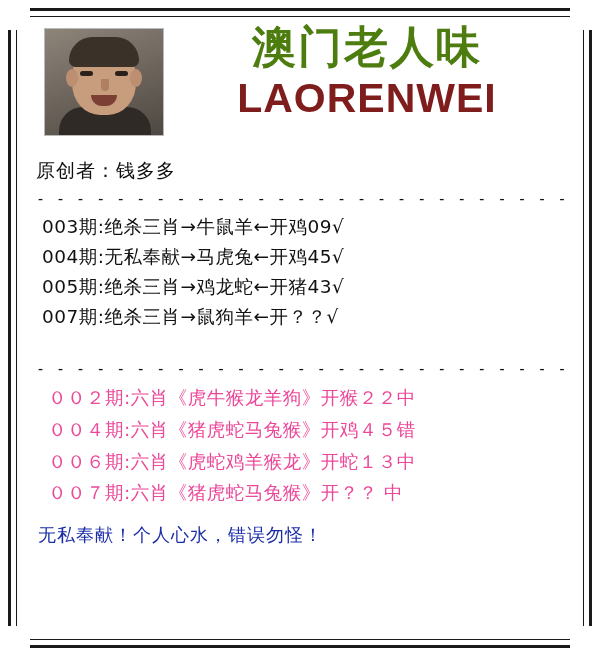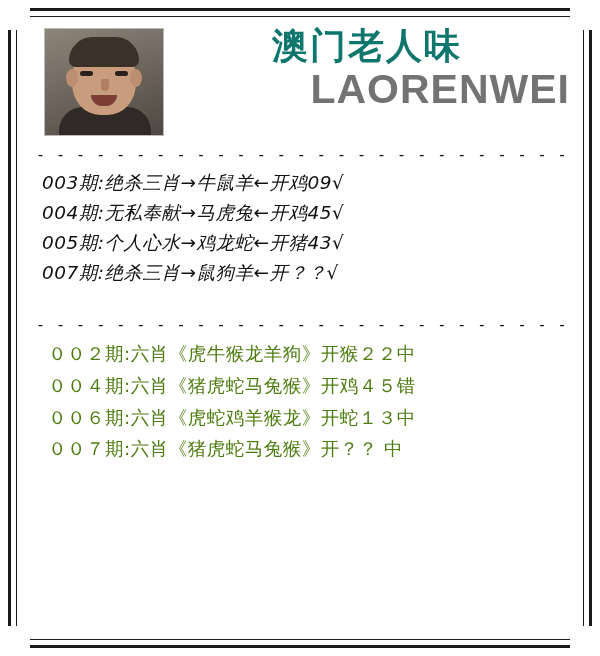--- a/index.html
+++ b/index.html
@@ -146,36 +146,35 @@
     height: 28px;
     border-radius: 24px 24px 0 0;
     background: #2f2a25;
   }
   .titles {
     flex: 1;
     text-align: center;
     padding-right: 6px;
   }
   .title-cn {
-    font-size: 36px;
+    font-size: 44px;
     font-weight: bold;
-    color: #0f766e;
+    color: #4d7c0f;
     letter-spacing: 2px;
     line-height: 1.12;
     margin-top: 4px;
-    font-family: Liberation Serif, serif;
+    font-family: Liberation Mono, monospace;
   }
   .title-en {
     font-size: 41px;
     font-weight: bold;
-    color: #737373;
+    color: #7f1d1d;
     letter-spacing: 1px;
     line-height: 1.15;
     font-family: "Liberation Sans", sans-serif;
-    text-align: right;
   }
 
   .author {
     font-size: 19px;
     color: #111111;
     margin: 18px 0 0 12px;
     letter-spacing: 1px;
   }
 
   .divider {
@@ -183,40 +182,39 @@
     color: #111111;
     letter-spacing: 1px;
     margin: 6px 0 4px 12px;
     white-space: nowrap;
     overflow: hidden;
     font-family: "DejaVu Sans Mono", "Liberation Mono", monospace;
   }
 
   .list-a {
     margin: 4px 0 0 18px;
-    font-style: italic;
   }
   .list-a .row {
     font-size: 18.5px;
     color: #111111;
     line-height: 1.62;
     letter-spacing: 0.5px;
     white-space: nowrap;
   }
 
   .gap {
     height: 22px;
   }
 
   .list-b {
     margin: 4px 0 0 24px;
   }
   .list-b .row {
     font-size: 18.5px;
-    color: #4d7c0f;
+    color: #ec4899;
     line-height: 1.72;
     letter-spacing: 0.5px;
     white-space: nowrap;
   }
 
   .footer {
     font-size: 18px;
     color: #1b2ea8;
     margin: 14px 0 0 14px;
     letter-spacing: 1px;
@@ -247,36 +245,38 @@
         <div class="eye-r"></div>
         <div class="nose"></div>
         <div class="mouth"></div>
       </div>
       <div class="titles">
         <div class="title-cn">澳门老人味</div>
         <div class="title-en">LAORENWEI</div>
       </div>
     </div>
 
+    <div class="author">原创者：钱多多</div>
 
     <div class="divider">- - - - - - - - - - - - - - - - - - - - - - - - - - - -</div>
 
     <div class="list-a">
       <div class="row">003期:绝杀三肖→牛鼠羊←开鸡09√</div>
       <div class="row">004期:无私奉献→马虎兔←开鸡45√</div>
-      <div class="row">005期:个人心水→鸡龙蛇←开猪43√</div>
+      <div class="row">005期:绝杀三肖→鸡龙蛇←开猪43√</div>
       <div class="row">007期:绝杀三肖→鼠狗羊←开？？√</div>
     </div>
 
     <div class="gap"></div>
 
     <div class="divider">- - - - - - - - - - - - - - - - - - - - - - - - - - - -</div>
 
     <div class="list-b">
       <div class="row">００２期:六肖《虎牛猴龙羊狗》开猴２２中</div>
       <div class="row">００４期:六肖《猪虎蛇马兔猴》开鸡４５错</div>
       <div class="row">００６期:六肖《虎蛇鸡羊猴龙》开蛇１３中</div>
       <div class="row">００７期:六肖《猪虎蛇马兔猴》开？？ 中</div>
     </div>
 
+    <div class="footer">无私奉献！个人心水，错误勿怪！</div>
 
   </div>
 </div>
 
 </body></html>

